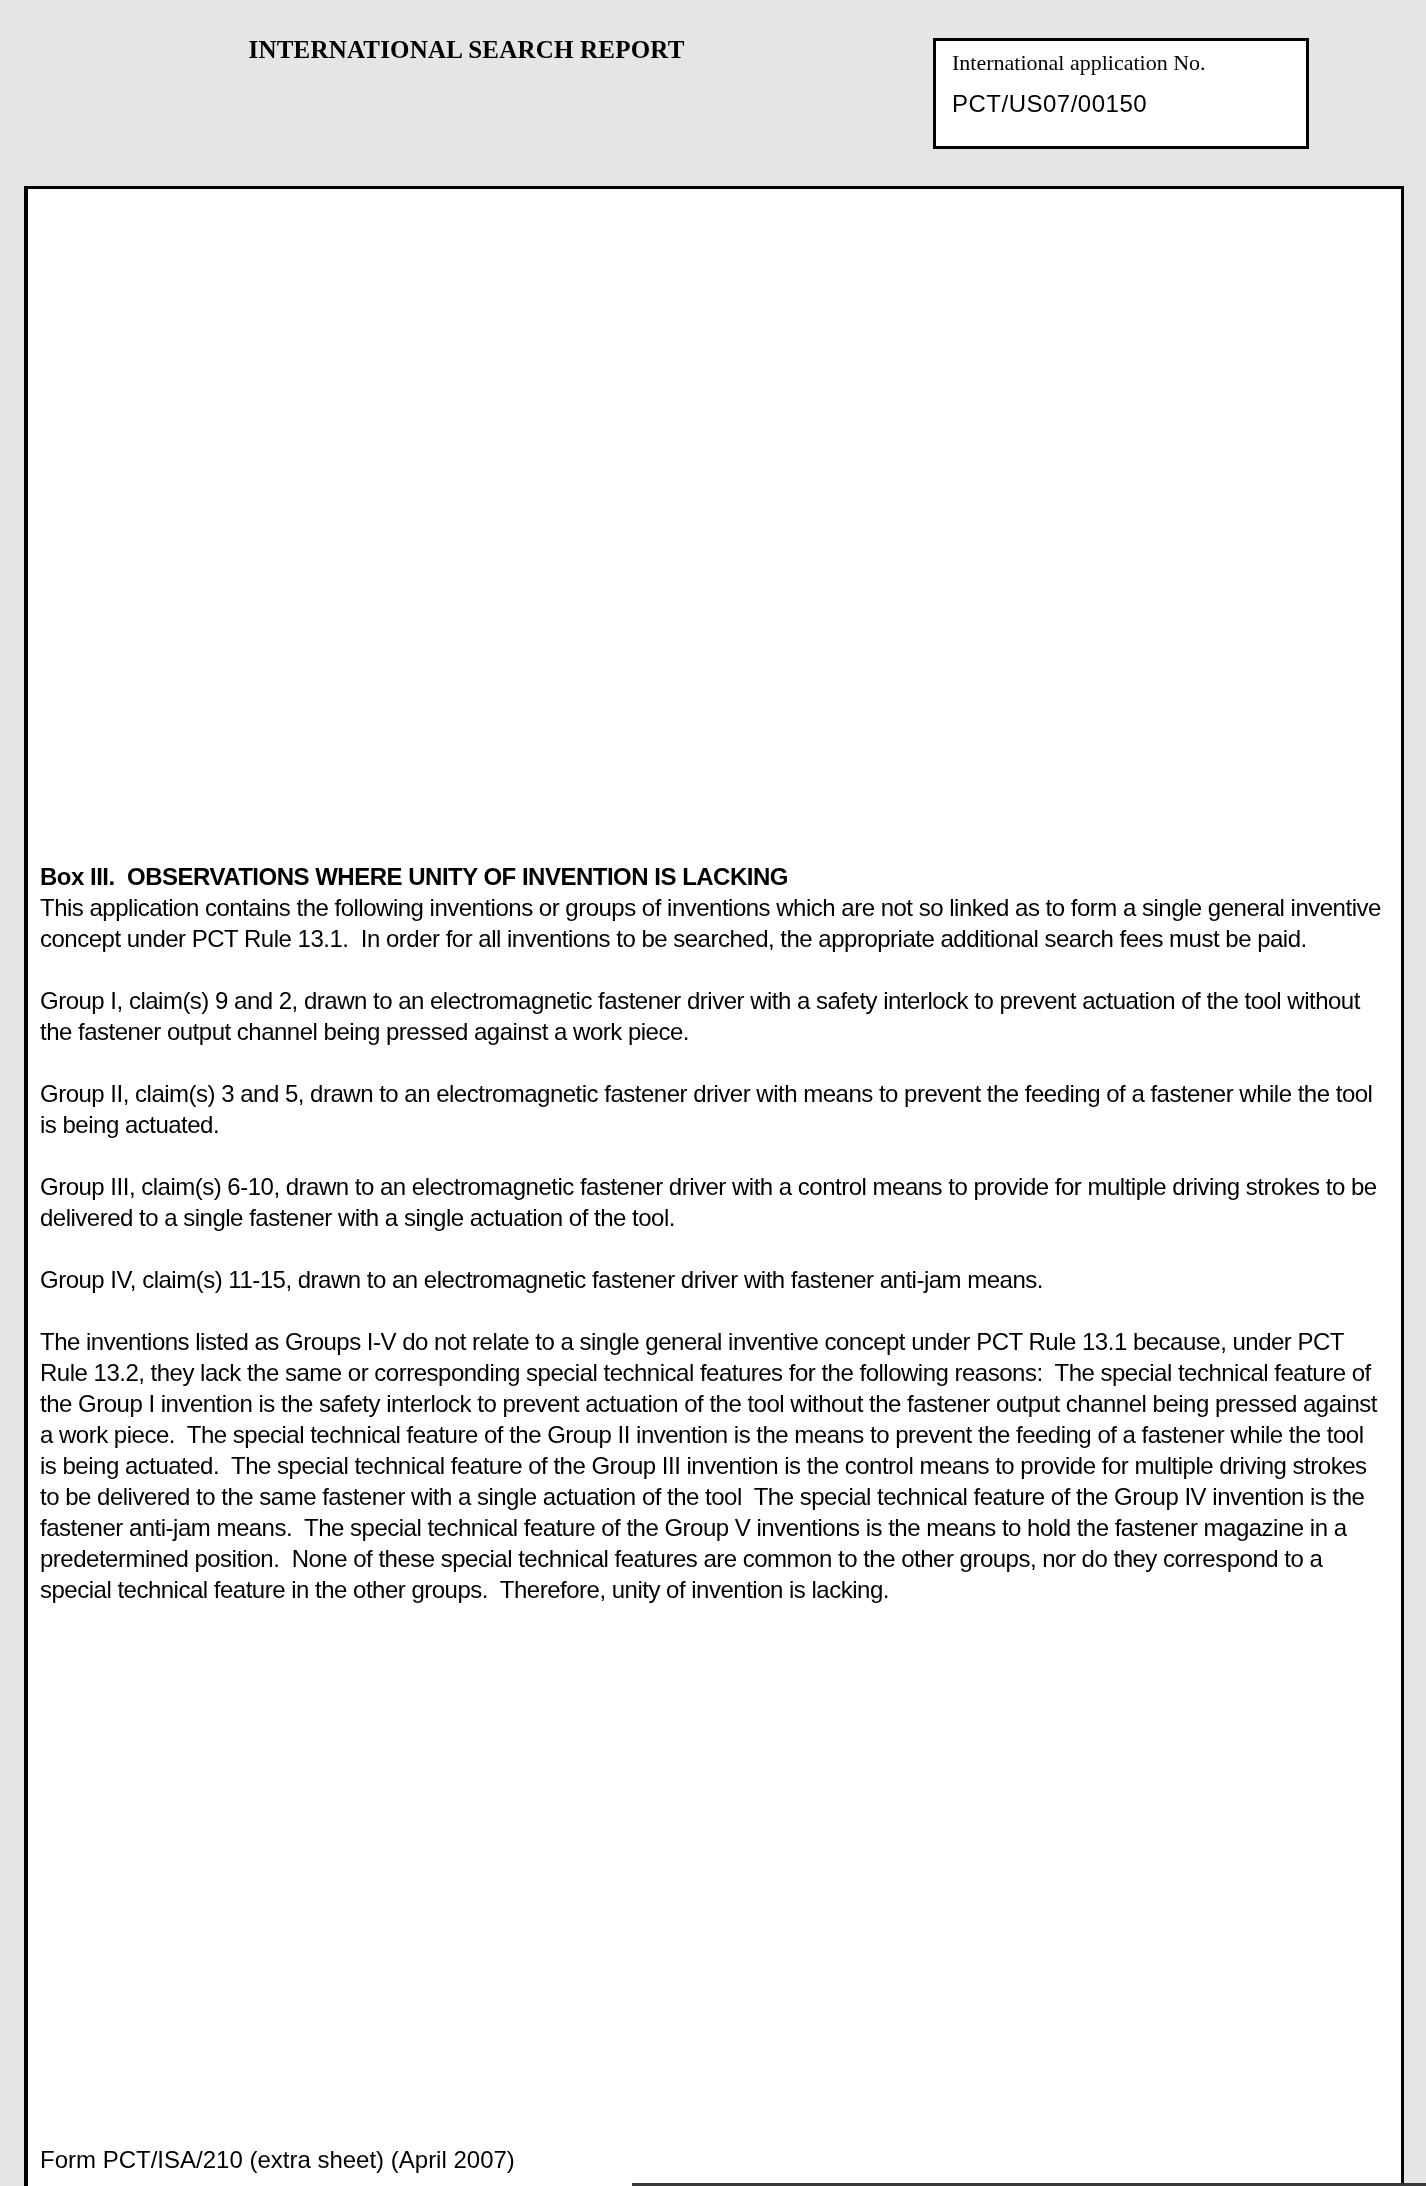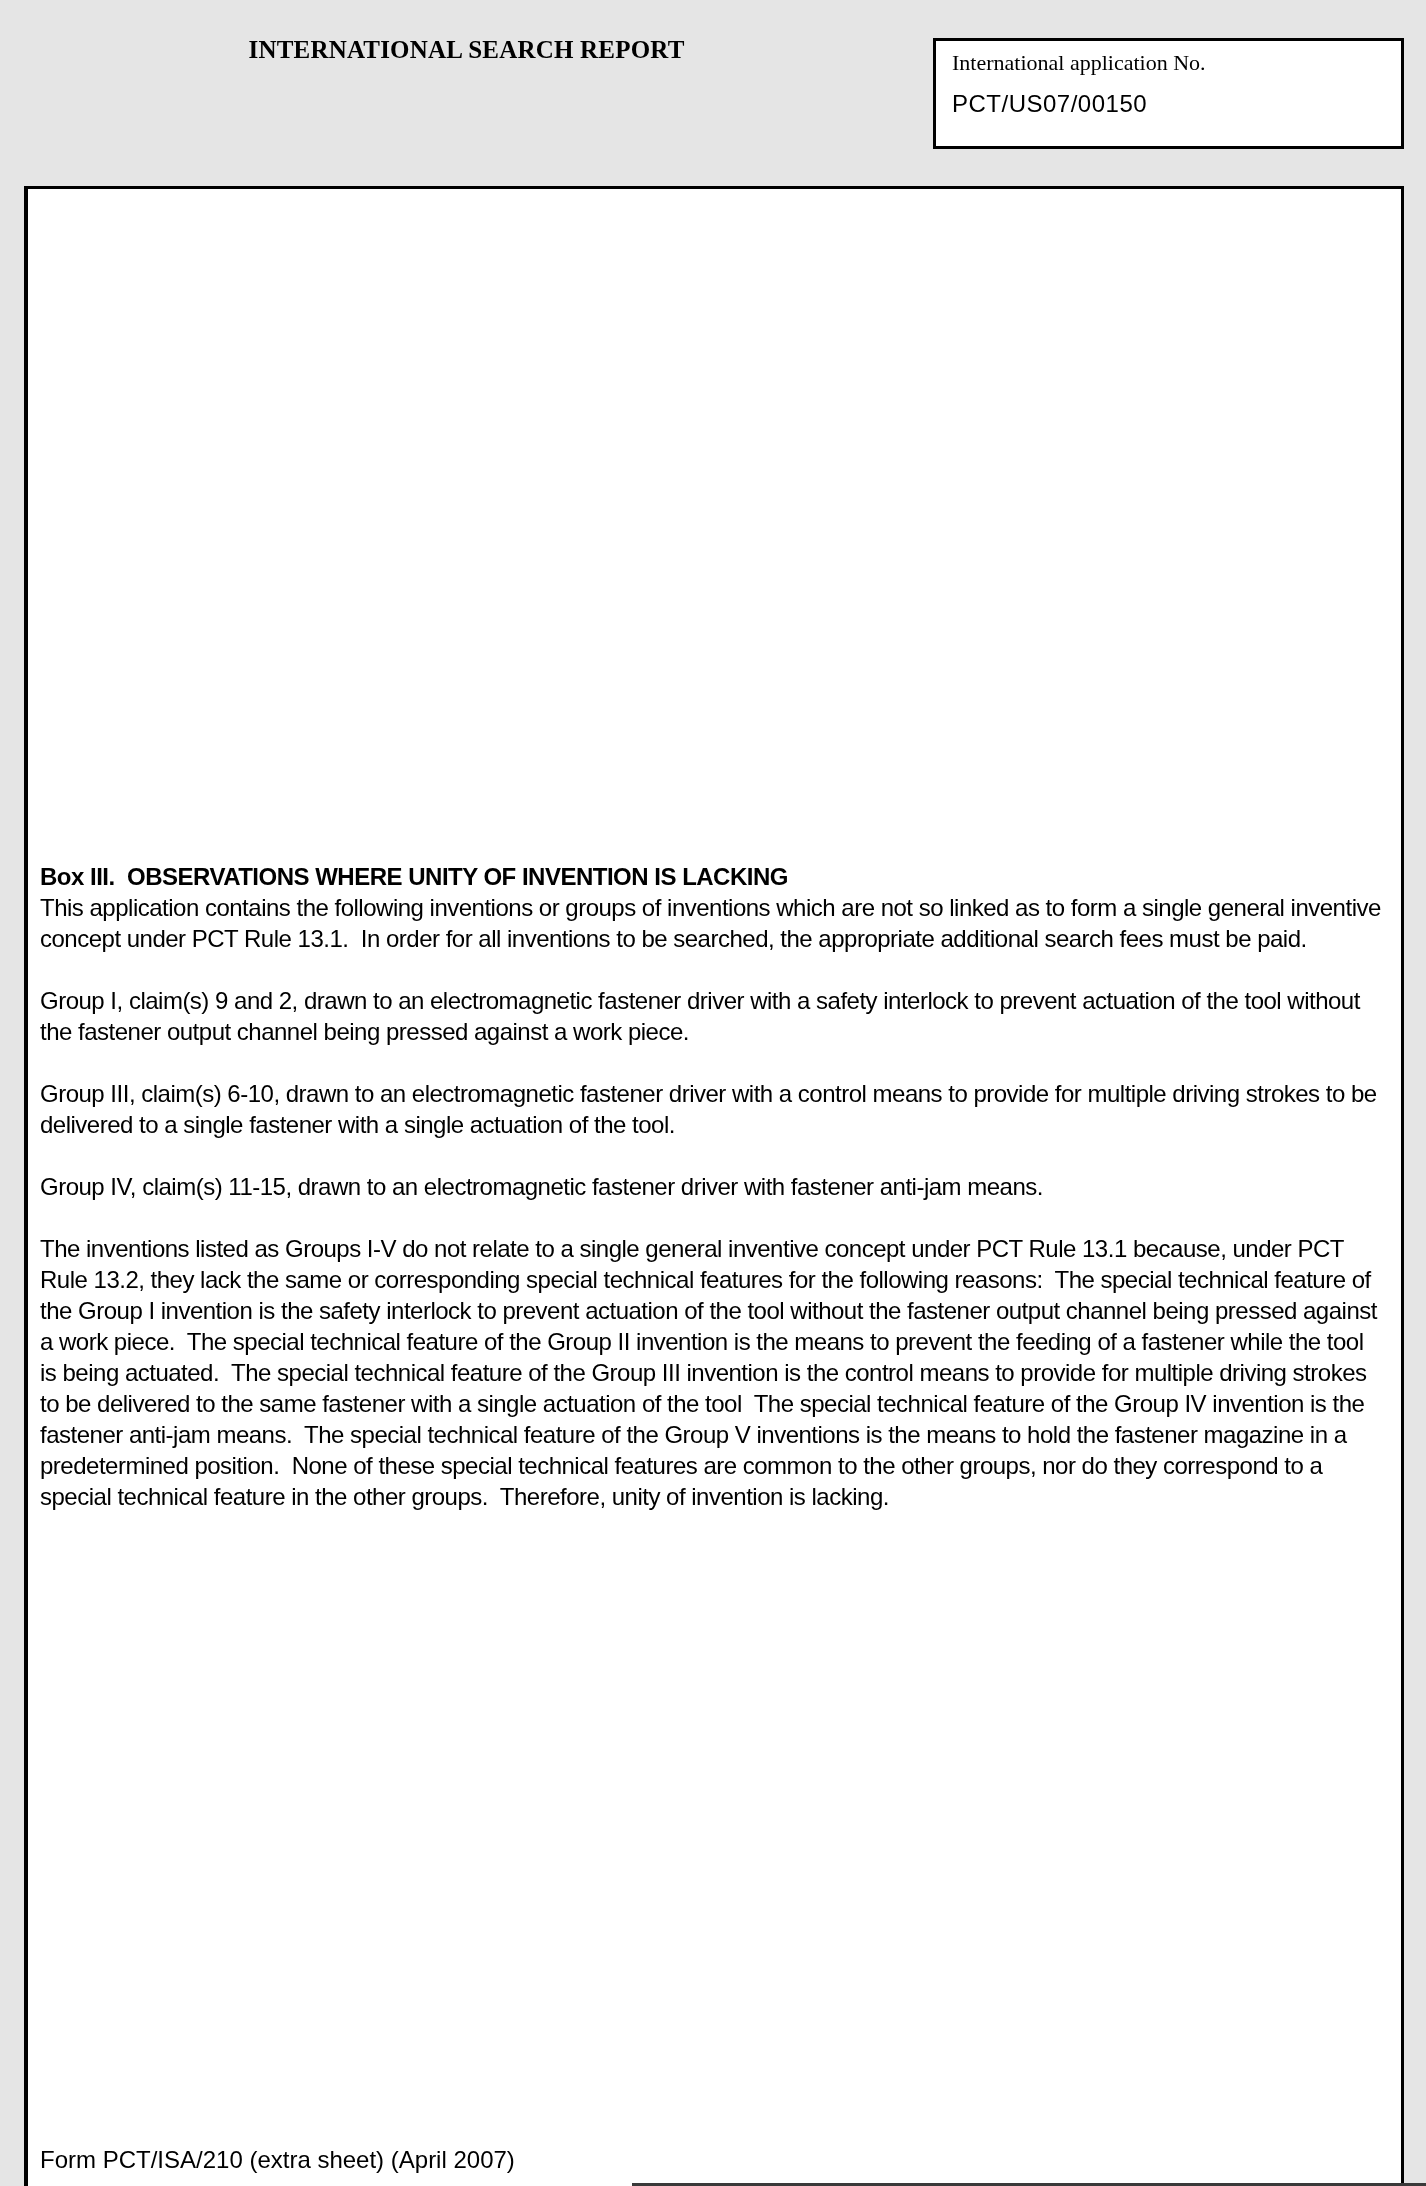--- a/index.html
+++ b/index.html
@@ -25,21 +25,21 @@
     font-family: "Liberation Serif", serif;
     font-weight: bold;
     font-size: 25px;
     letter-spacing: 0.2px;
     white-space: pre;
   }
   .appl-box {
     position: absolute;
     left: 933px;
     top: 38px;
-    width: 471px;
+    width: 376px;
     height: 111px;
     border: 3px solid #000000;
     background: #ffffff;
   }
   .appl-label {
     margin: 9px 0 0 16px;
     font-family: "Liberation Serif", serif;
     font-size: 22px;
     white-space: pre;
   }
@@ -107,20 +107,21 @@
 
   <div class="appl-box">
     <div class="appl-label">International application No.</div>
     <div class="appl-value">PCT/US07/00150</div>
   </div>
 
   <div class="main-box">
     <div class="bodytext box-heading">Box III.  OBSERVATIONS WHERE UNITY OF INVENTION IS LACKING</div>
     <div class="bodytext para first">This application contains the following inventions or groups of inventions which are not so linked as to form a single general inventive concept under PCT Rule 13.1.  In order for all inventions to be searched, the appropriate additional search fees must be paid.</div>
     <div class="bodytext para">Group I, claim(s) 9 and 2, drawn to an electromagnetic fastener driver with a safety interlock to prevent actuation of the tool without the fastener output channel being pressed against a work piece.</div>
+    <div class="bodytext para">Group II, claim(s) 3 and 5, drawn to an electromagnetic fastener driver with means to prevent the feeding of a fastener while the tool is being actuated.</div>
     <div class="bodytext para">Group III, claim(s) 6-10, drawn to an electromagnetic fastener driver with a control means to provide for multiple driving strokes to be delivered to a single fastener with a single actuation of the tool.</div>
     <div class="bodytext para">Group IV, claim(s) 11-15, drawn to an electromagnetic fastener driver with fastener anti-jam means.</div>
     <div class="bodytext para">The inventions listed as Groups I-V do not relate to a single general inventive concept under PCT Rule 13.1 because, under PCT Rule 13.2, they lack the same or corresponding special technical features for the following reasons:  The special technical feature of the Group I invention is the safety interlock to prevent actuation of the tool without the fastener output channel being pressed against a work piece.  The special technical feature of the Group II invention is the means to prevent the feeding of a fastener while the tool is being actuated.  The special technical feature of the Group III invention is the control means to provide for multiple driving strokes to be delivered to the same fastener with a single actuation of the tool  The special technical feature of the Group IV invention is the fastener anti-jam means.  The special technical feature of the Group V inventions is the means to hold the fastener magazine in a predetermined position.  None of these special technical features are common to the other groups, nor do they correspond to a special technical feature in the other groups.  Therefore, unity of invention is lacking.</div>
   </div>
 
   <div class="form-footer">Form PCT/ISA/210 (extra sheet) (April 2007)</div>
 
   <div class="bottom-edge-line"></div>
 
 </div>

